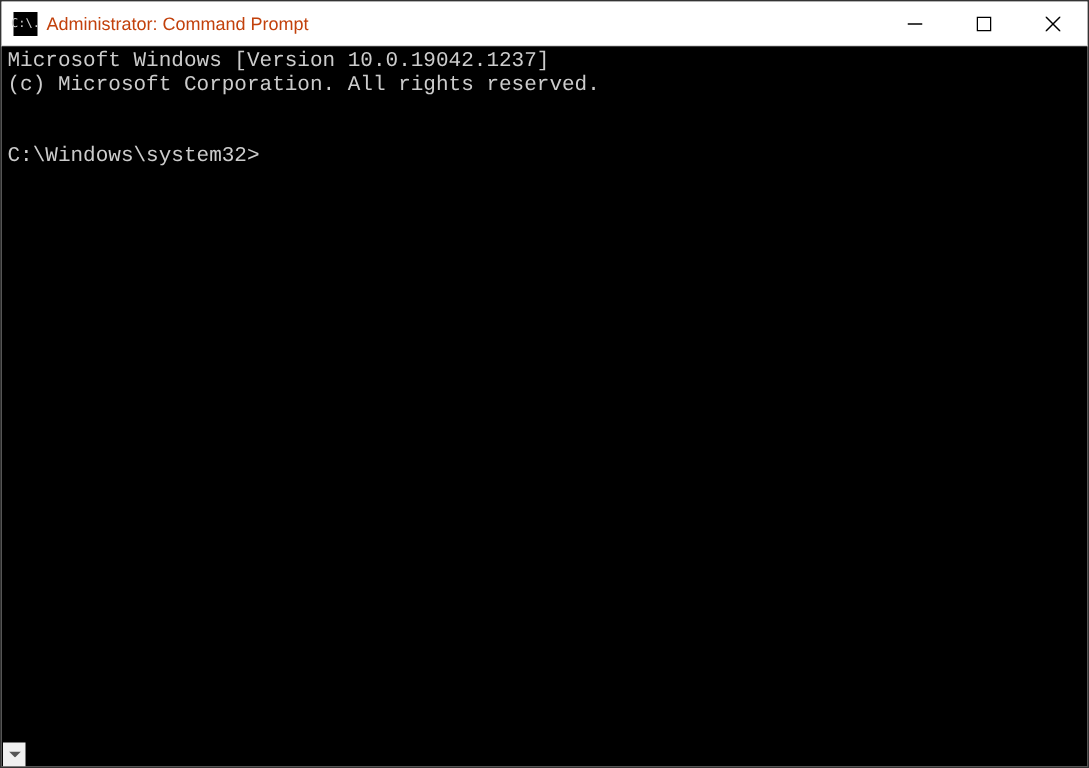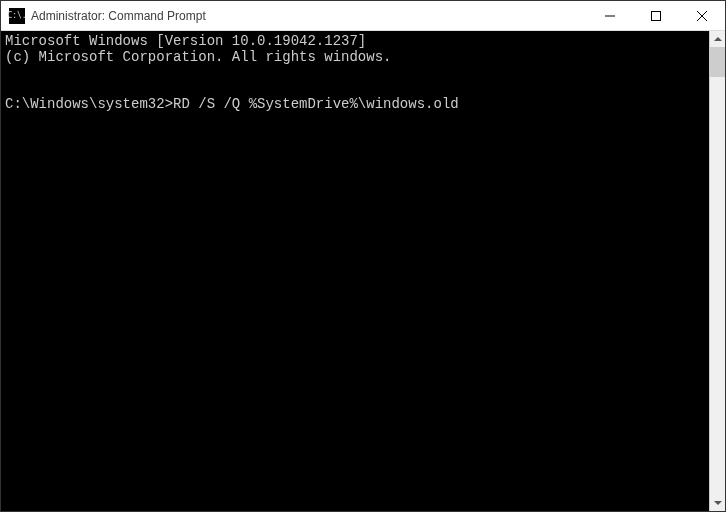--- a/index.html
+++ b/index.html
@@ -30,41 +30,42 @@
       background: #000;
       display: flex;
       align-items: center;
       justify-content: center;
       font-size: 8px;
       color: #ccc;
       font-family: monospace;
     }
     .titlebar-title {
       font-size: 12px;
-      color: #404040;
+      color: #c2410c;
       flex: 1;
     }
     .titlebar-controls {
       display: flex;
       height: 100%;
     }
     .titlebar-btn {
       width: 46px;
       height: 100%;
       display: flex;
       align-items: center;
       justify-content: center;
       font-size: 10px;
       color: #000;
       cursor: pointer;
     }
     .terminal-wrapper {
       display: flex;
       height: calc(100% - 30px);
       background: #000;
+      flex-direction: column;
     }
     .terminal {
       flex: 1;
       background: #000000;
       color: #cccccc;
       font-family: Consolas, 'Courier New', monospace;
       font-size: 14px;
       line-height: 1.15;
       padding: 2px 4px;
       white-space: pre;
@@ -126,21 +127,21 @@
     <div class="titlebar-btn close">
       <svg width="10" height="10" viewBox="0 0 10 10">
           <line x1="0" y1="0" x2="10" y2="10" stroke="currentColor" stroke-width="1"></line>
           <line x1="10" y1="0" x2="0" y2="10" stroke="currentColor" stroke-width="1"></line>
         </svg>
     </div>
   </div>
 </div>
 
 <div class="terminal-wrapper">
-  <div class="terminal"><span class="term-line">Microsoft Windows [Version 10.0.19042.1237]</span><span class="term-line">(c) Microsoft Corporation. All rights windows.</span><span class="term-line"></span><span class="prompt-line"><span>C:\Windows\system32&gt;</span><span>RD /S /Q %SystemDrive%\windows.old</span></span></div>
+  <div class="terminal"><span class="term-line">Microsoft Windows [Version 10.0.19042.1237]</span><span class="term-line">(c) Microsoft Corporation. All rights reserved.</span><span class="term-line"></span><span class="prompt-line"><span>C:\Windows\system32&gt;</span></span></div>
   <div class="scrollbar">
     <div class="scrollbar-btn up">
       <svg width="8" height="4" viewBox="0 0 8 4">
           <polygon points="4,0 8,4 0,4" fill="#555"></polygon>
         </svg>
     </div>
     <div class="scrollbar-thumb"></div>
     <div class="scrollbar-btn down">
       <svg width="8" height="4" viewBox="0 0 8 4">
           <polygon points="0,0 8,0 4,4" fill="#555"></polygon>

